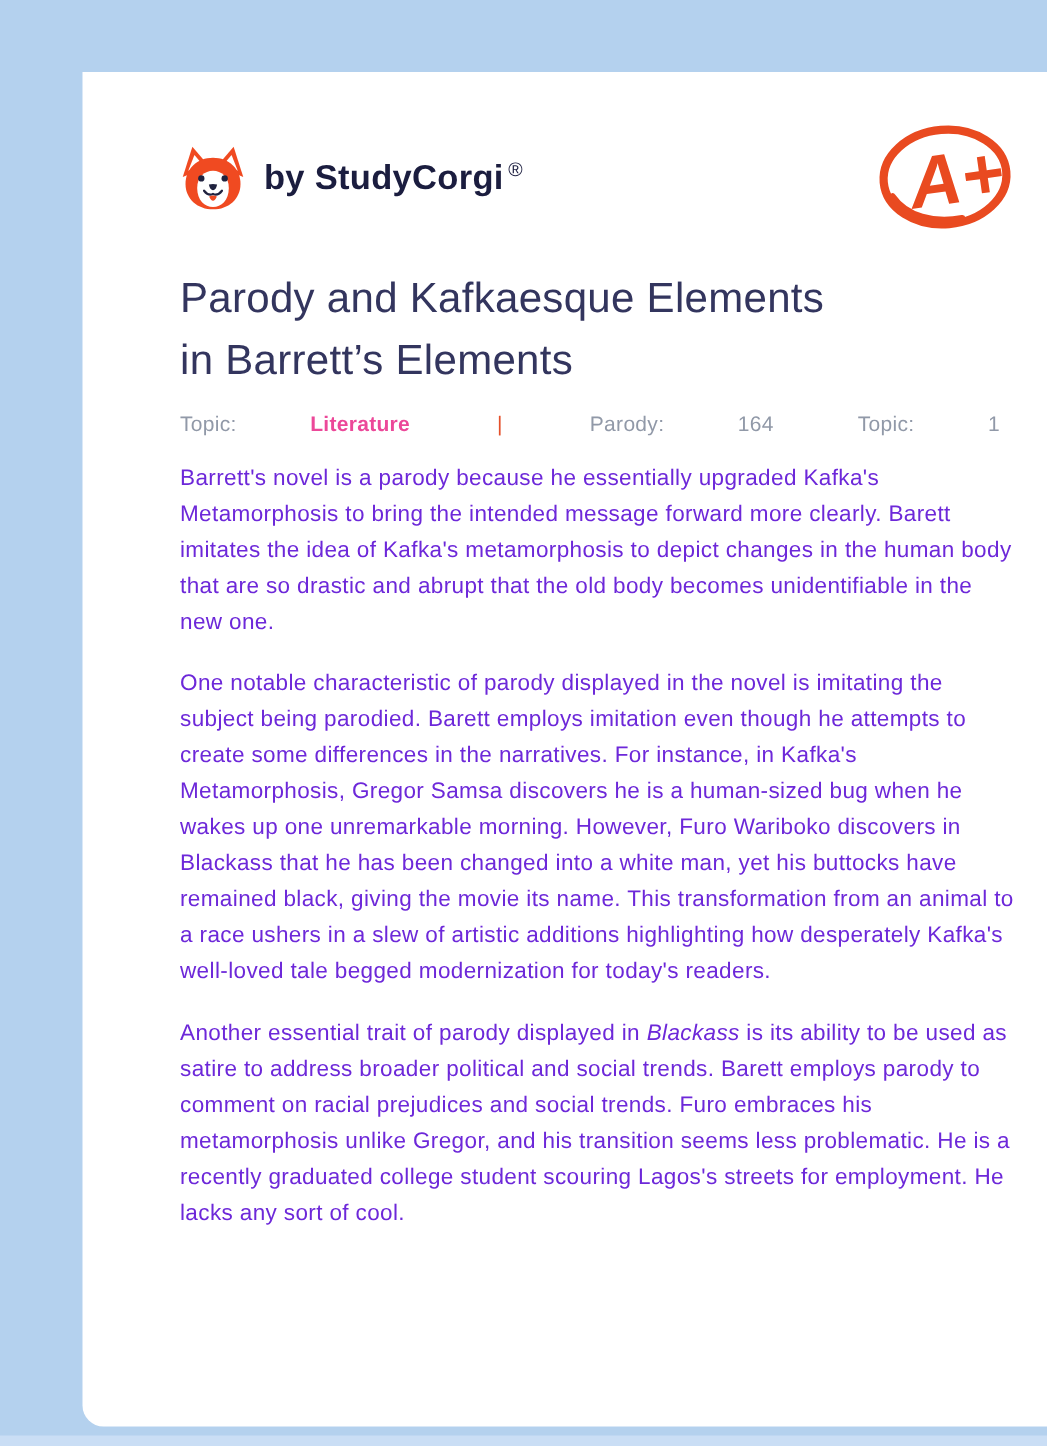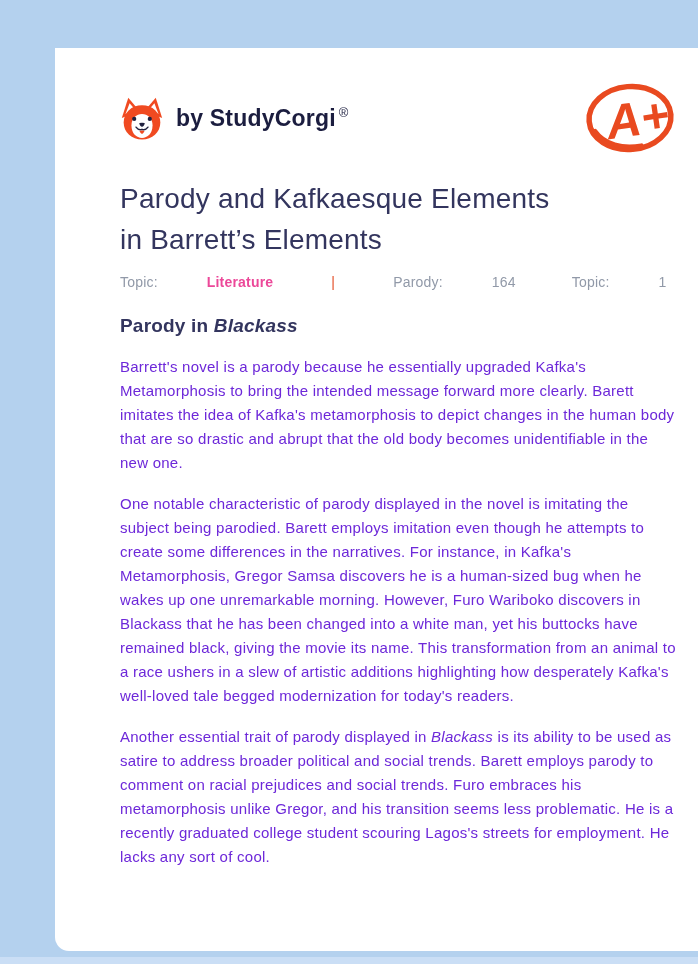--- a/index.html
+++ b/index.html
@@ -117,21 +117,20 @@
   <div class="meta">
     <span class="label">Topic:</span>
     <a class="topic-link">Literature</a>
     <span class="sep">|</span>
     <span class="label">Parody:</span>
     <span class="val">164</span>
     <span class="label gap">Topic:</span>
     <span class="val">1</span>
   </div>
 
-  <h2><span>Parody in </span><em>Blackass</em></h2>
 
   <p>Barrett's novel is a parody because he essentially upgraded Kafka's Metamorphosis to bring the intended message forward more clearly. Barett imitates the idea of Kafka's metamorphosis to depict changes in the human body that are so drastic and abrupt that the old body becomes unidentifiable in the new one.</p>
 
   <p>One notable characteristic of parody displayed in the novel is imitating the subject being parodied. Barett employs imitation even though he attempts to create some differences in the narratives. For instance, in Kafka's Metamorphosis, Gregor Samsa discovers he is a human-sized bug when he wakes up one unremarkable morning. However, Furo Wariboko discovers in Blackass that he has been changed into a white man, yet his buttocks have remained black, giving the movie its name. This transformation from an animal to a race ushers in a slew of artistic additions highlighting how desperately Kafka's well-loved tale begged modernization for today's readers.</p>
 
   <p><span>Another essential trait of parody displayed in </span><em>Blackass</em><span> is its ability to be used as satire to address broader political and social trends. Barett employs parody to comment on racial prejudices and social trends. Furo embraces his metamorphosis unlike Gregor, and his transition seems less problematic. He is a recently graduated college student scouring Lagos's streets for employment. He lacks any sort of cool.</span></p>
 
 
 </div>
 

